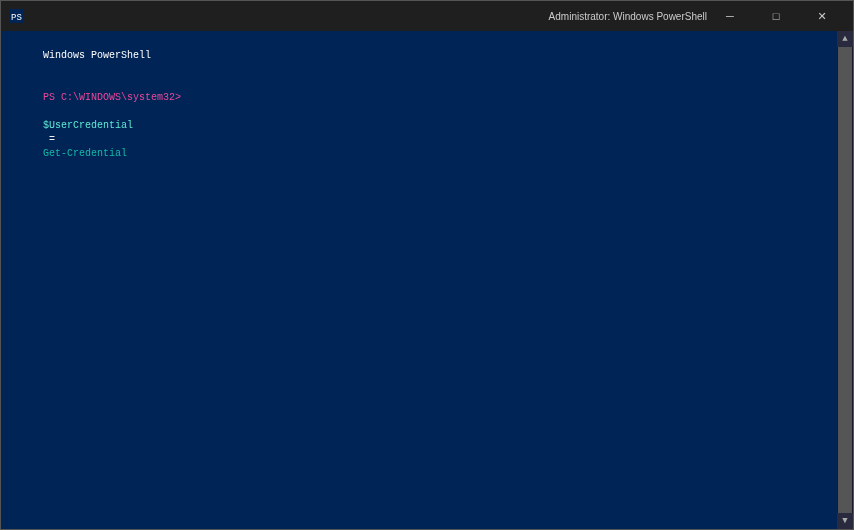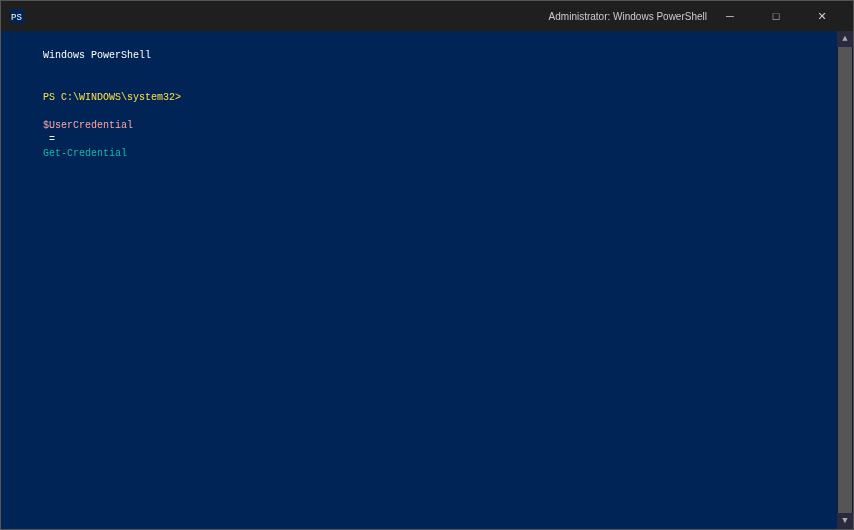--- a/index.html
+++ b/index.html
@@ -90,25 +90,25 @@
       line-height: 1.4;
       white-space: pre;
       color: #f0f0f0;
     }
 
     .terminal-line.white {
       color: #ffffff;
     }
 
     .terminal-line .prompt {
-      color: #fde047;
+      color: #ec4899;
     }
 
     .terminal-line .variable {
-      color: #fca5a5;
+      color: #5eead4;
       text-align: center;
     }
 
     .terminal-line .command {
       color: #14b8a6;
     }
 
     .terminal-line .operator {
       color: #f0f0f0;
     }

